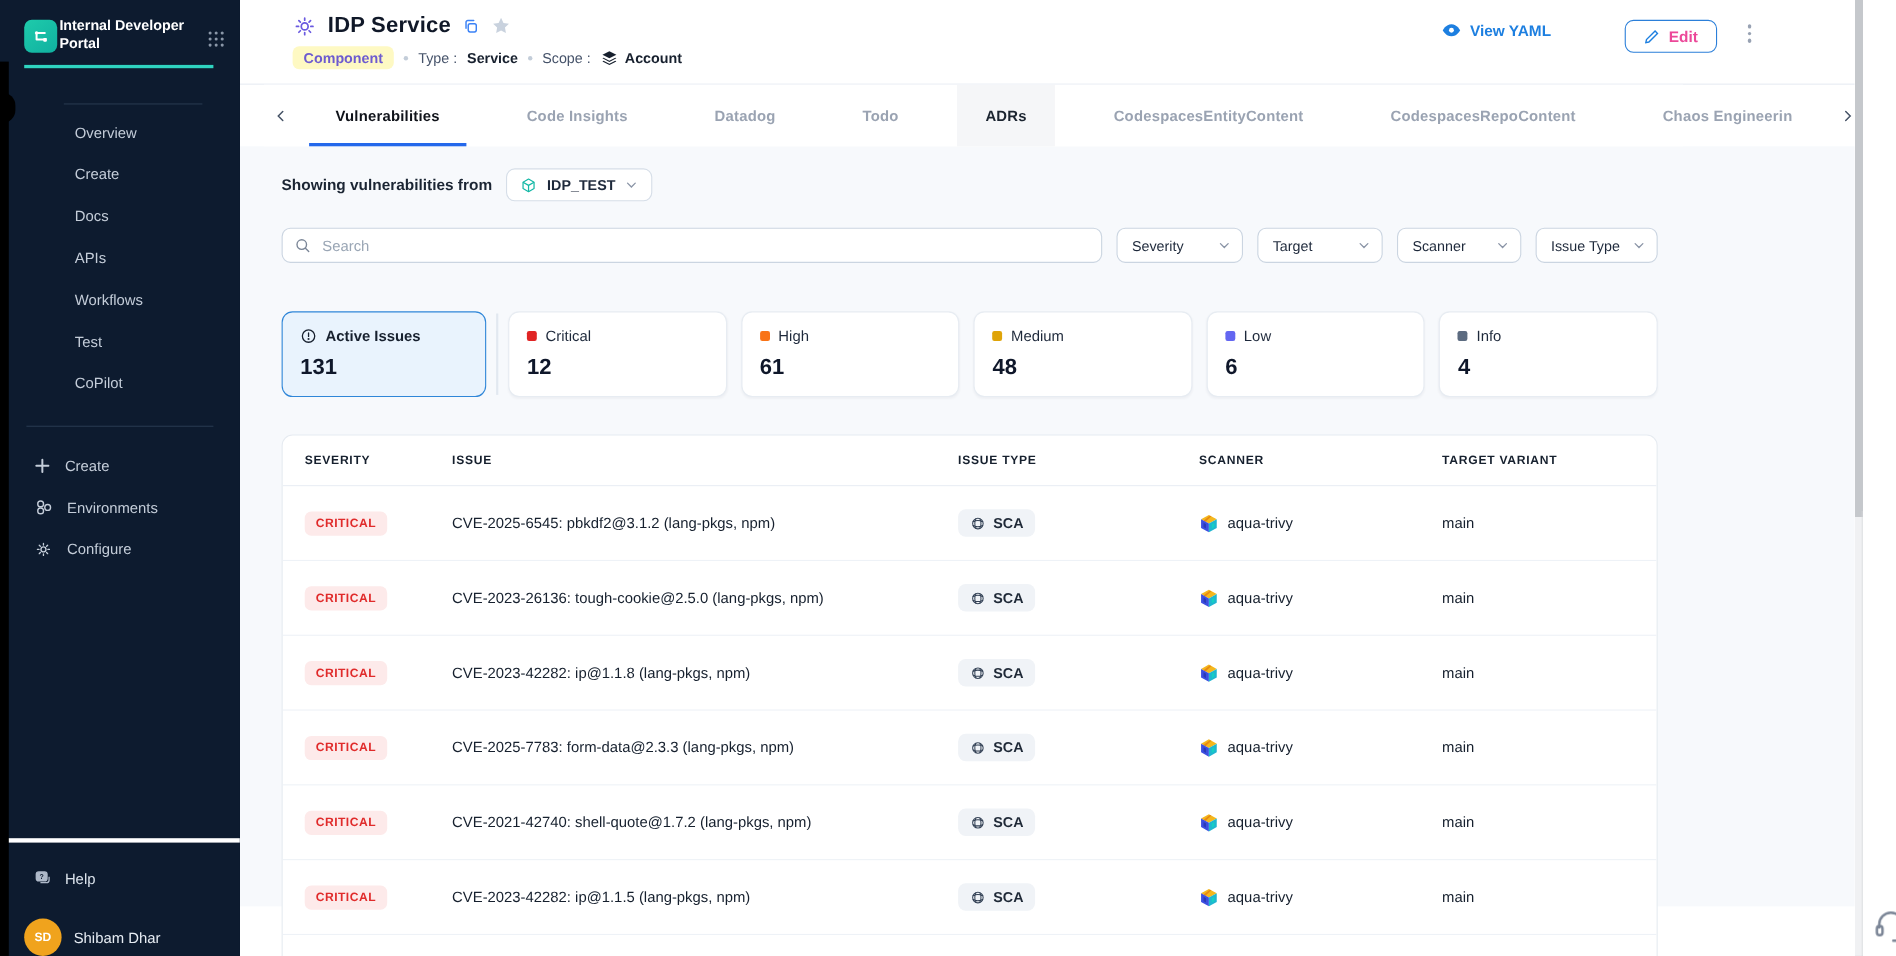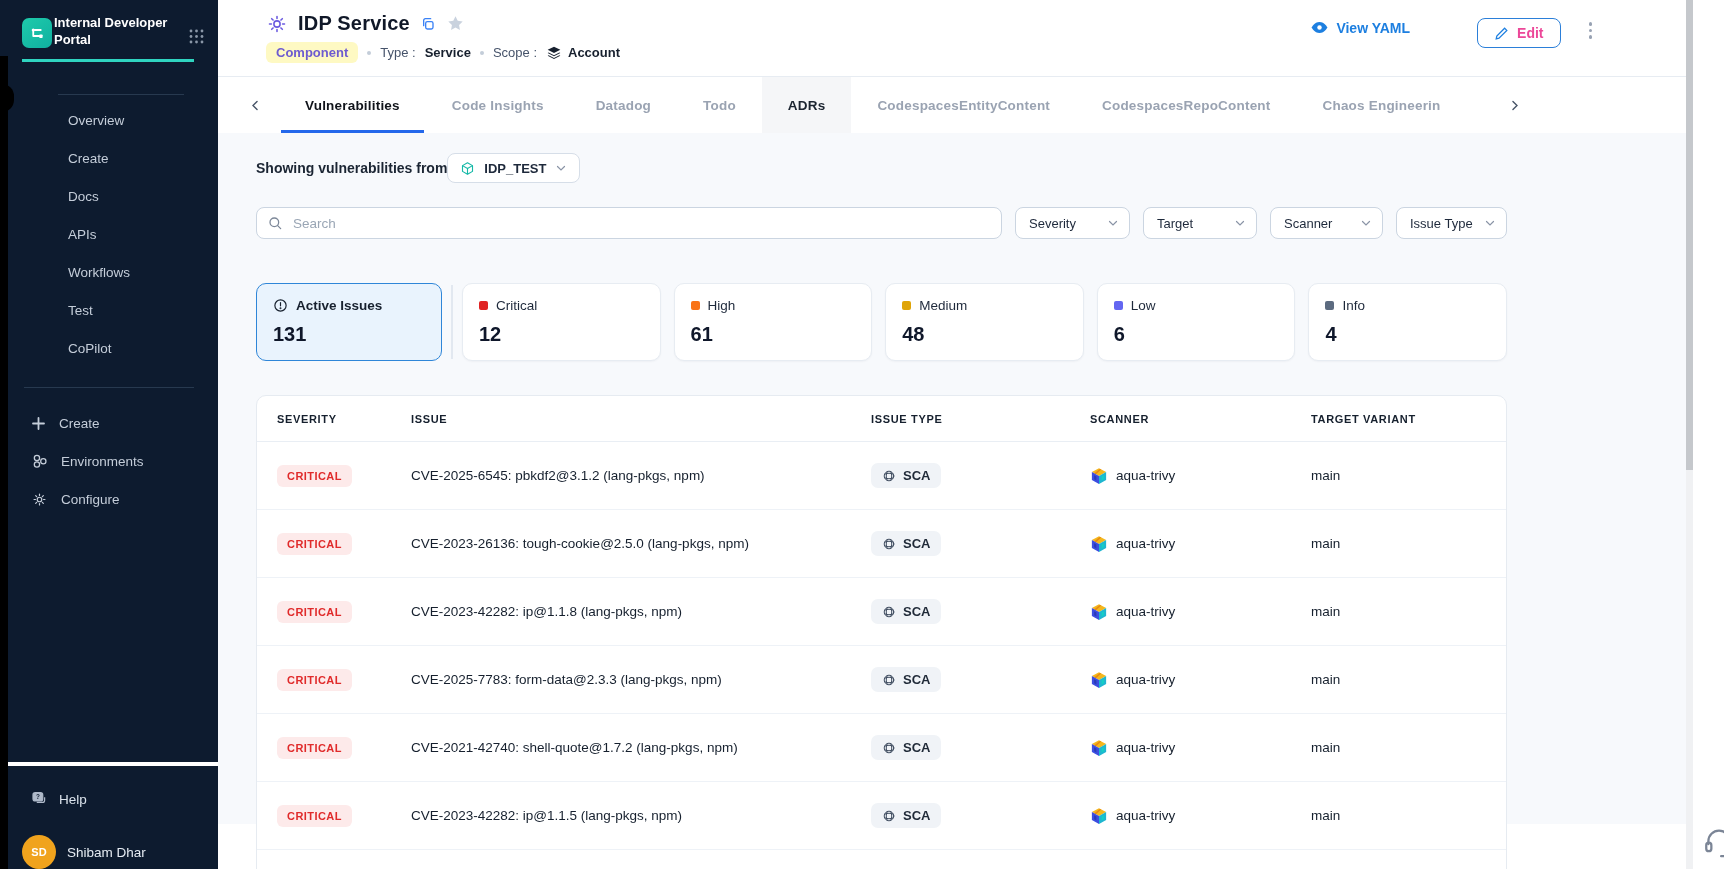--- a/index.html
+++ b/index.html
@@ -58,32 +58,32 @@
   .edit-btn { display:flex; align-items:center; gap:8px; color:#ec4899; font-size:14px;
     font-weight:700; border:1px solid #2b7fd9; border-radius:8px; padding:6px 16px;
     background:#fff; cursor:pointer;margin-left:45px; }
   .kebab { display:flex; flex-direction:column; gap:3px; padding:4px 6px; cursor:pointer; }
   .kebab i { width:3.5px; height:3.5px; border-radius:50%; background:#98a2b3; }
 
   
   .tabbar { position:relative; display:flex; align-items:center; height:56px;
     margin:0 156px 0 22px; background:#fff; }
   .tab-chevron { padding:6px 8px; cursor:pointer; display:flex; align-items:center; }
-  .tabs { display:flex; flex:1; align-items:stretch; padding:0 8px; }
+  .tabs { display:flex; flex:1; align-items:stretch; padding:0 8px;gap:27px; }
   .tab { position:relative; display:flex; align-items:center; height:56px; padding:0 26px;
     font-size:13.5px; font-weight:600; color:#9aa3b2; letter-spacing:.2px; cursor:pointer;
     white-space:nowrap; }
   .tab.active { color:#10131a; font-weight:700; }
   .tab.active::after { content:""; position:absolute; left:2px; right:2px; bottom:0; height:3px;
     background:#2468eb; }
   .tab.highlight { background:#f5f6f8; color:#1b2430; font-weight:700; }
 
   
   .content { background:#f7f9fc; height:691px; padding:20px 179px 0 38px; }
-  .showing-row { display:flex; align-items:center; height:30px; }
+  .showing-row { display:flex; align-items:center; gap:13px; height:30px; }
   .showing-label { font-size:14px; font-weight:700; color:#1b2533; }
   .project-select { display:flex; align-items:center; gap:9px; background:#fff;
     border:1px solid #d6dee8; border-radius:8px; height:30px; padding:0 12px; cursor:pointer; }
   .project-name { font-size:13px; font-weight:600; color:#1e293b; }
 
   .filters-row { display:flex; gap:13px; margin-top:24px; }
   .search-wrap { position:relative; flex:1; }
   .search-wrap svg { position:absolute; left:11px; top:8px; }
   .search-input { width:100%; height:32px; border:1px solid #cbd5e1; border-radius:8px;
     padding:0 12px 0 36px; font-size:13.5px; color:#1e293b; background:#fff; outline:none;

